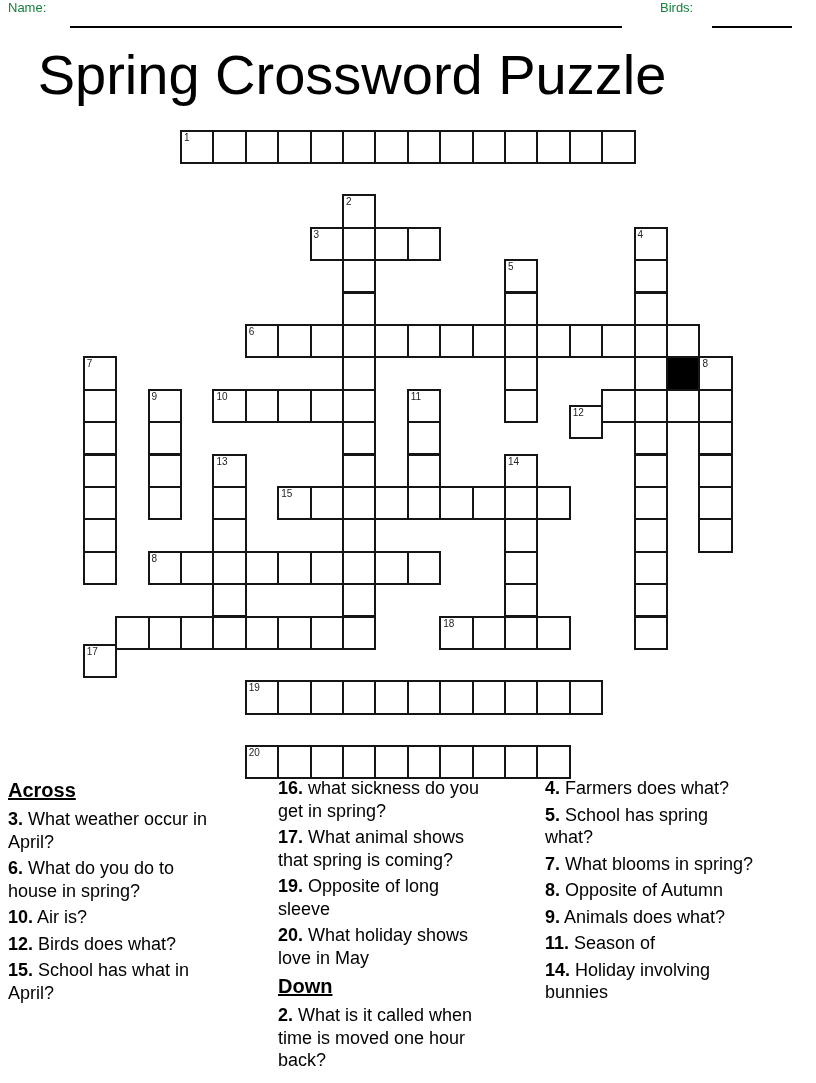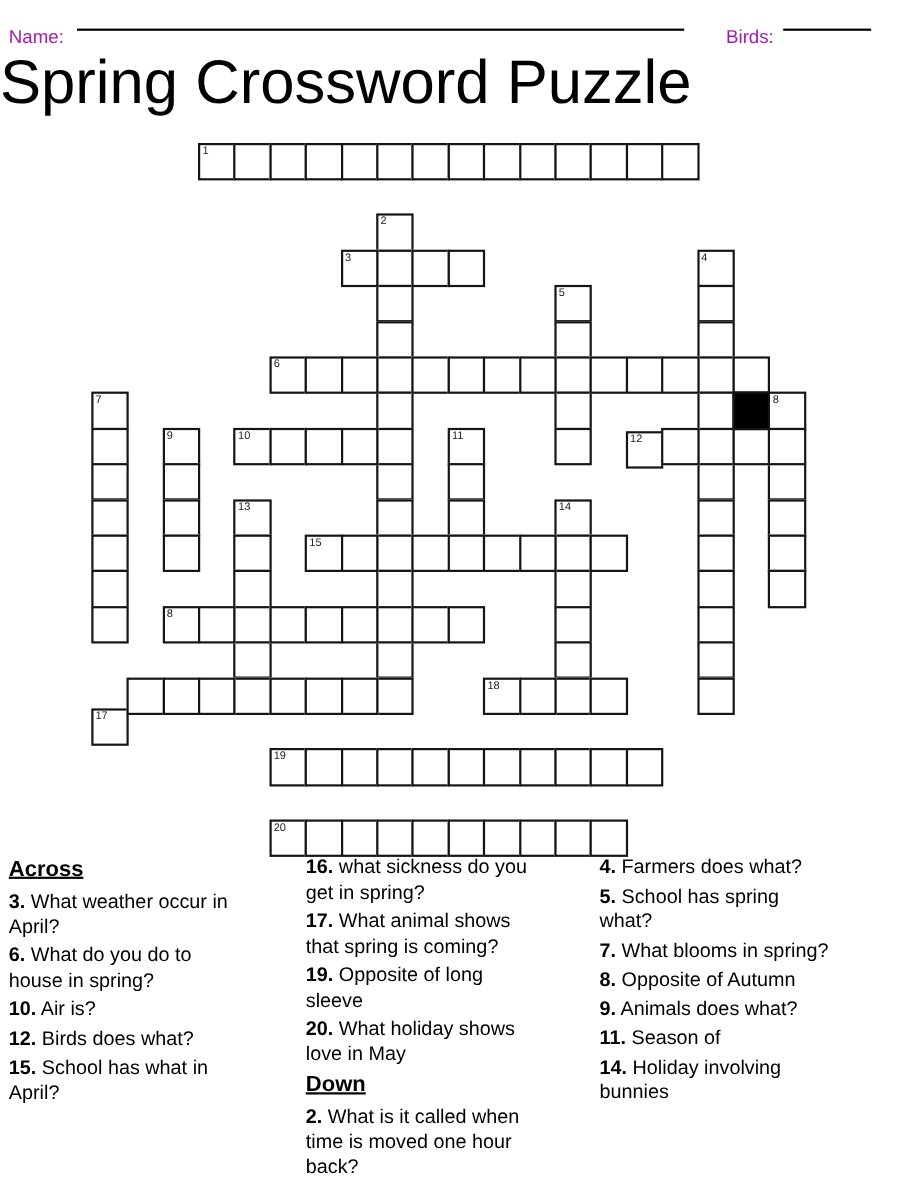--- a/index.html
+++ b/index.html
@@ -5,31 +5,31 @@
   html, body { margin: 0; padding: 0; }
   body {
     width: 816px; height: 1083px;
     background: #ffffff;
     font-family: "Liberation Sans", sans-serif;
     color: #000;
   }
   .page { position: relative; width: 816px; height: 1083px; overflow: hidden; background: #fff; }
 
   
-  .hdr-label { position: absolute; top: 24px; font-size: 17px; color: #a21caf; }
+  .hdr-label { position: absolute; top: 0; font-size: 13px; color: #15803d; }
   #name-label { left: 8px; }
   #date-label { left: 660px; }
   .write-line { position: absolute; top: 9px; height: 17px; border-bottom: 2px solid #000; }
   #name-line { left: 70px; width: 552px; }
   #date-line { left: 712px; width: 80px; }
 
   
   .title {
     position: absolute; top: 42px; left: 0; width: 704px;
-    font-size: 56px; font-weight: 400;
+    text-align: center; font-size: 56px; font-weight: 400;
     letter-spacing: 0px; margin: 0; color: #000;
   }
 
   
   .grid { position: absolute; left: 0; top: 0; width: 816px; height: 790px; }
   .cell {
     position: absolute;
     width: 34.4px; height: 34.4px;
     box-sizing: border-box;
     border: 2px solid #151515;
@@ -167,21 +167,21 @@
       </div>
       <div class="cell" style="left: 244.8px; top: 388.7px;"></div>
       <div class="cell" style="left: 277.2px; top: 388.7px;"></div>
       <div class="cell" style="left: 309.6px; top: 388.7px;"></div>
       <div class="cell" style="left: 406.8px; top: 388.7px;">
         <span class="cellnum">11</span>
       </div>
       <div class="cell" style="left: 406.8px; top: 421.1px;"></div>
       <div class="cell" style="left: 406.8px; top: 453.5px;"></div>
       <div class="cell" style="left: 406.8px; top: 485.9px;"></div>
-      <div class="cell" style="left: 568.8px; top: 392px;">
+      <div class="cell" style="left: 568.8px; top: 405px;">
         <span class="cellnum">12</span>
       </div>
       <div class="cell" style="left: 601.2px; top: 388.7px;"></div>
       <div class="cell" style="left: 666px; top: 388.7px;"></div>
       <div class="cell" style="left: 212.4px; top: 453.5px;">
         <span class="cellnum">13</span>
       </div>
       <div class="cell" style="left: 212.4px; top: 485.9px;"></div>
       <div class="cell" style="left: 212.4px; top: 518.3px;"></div>
       <div class="cell" style="left: 212.4px; top: 550.7px;"></div>

